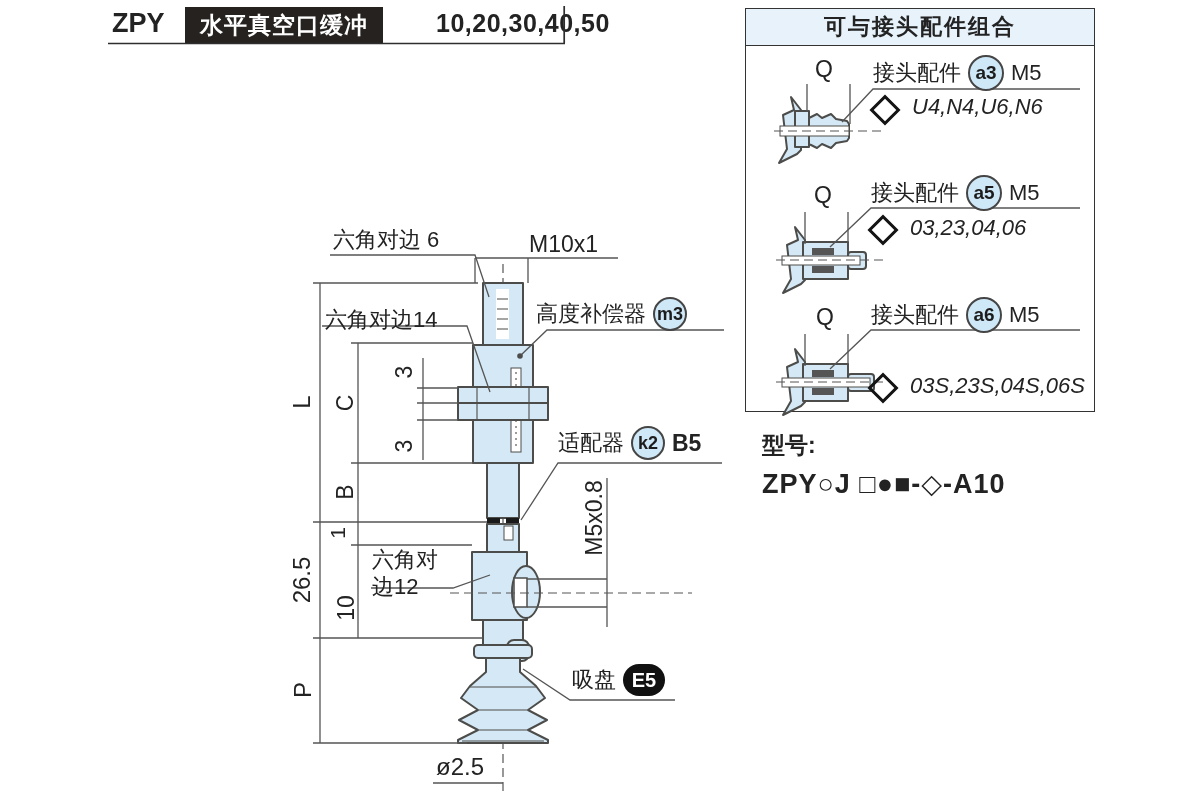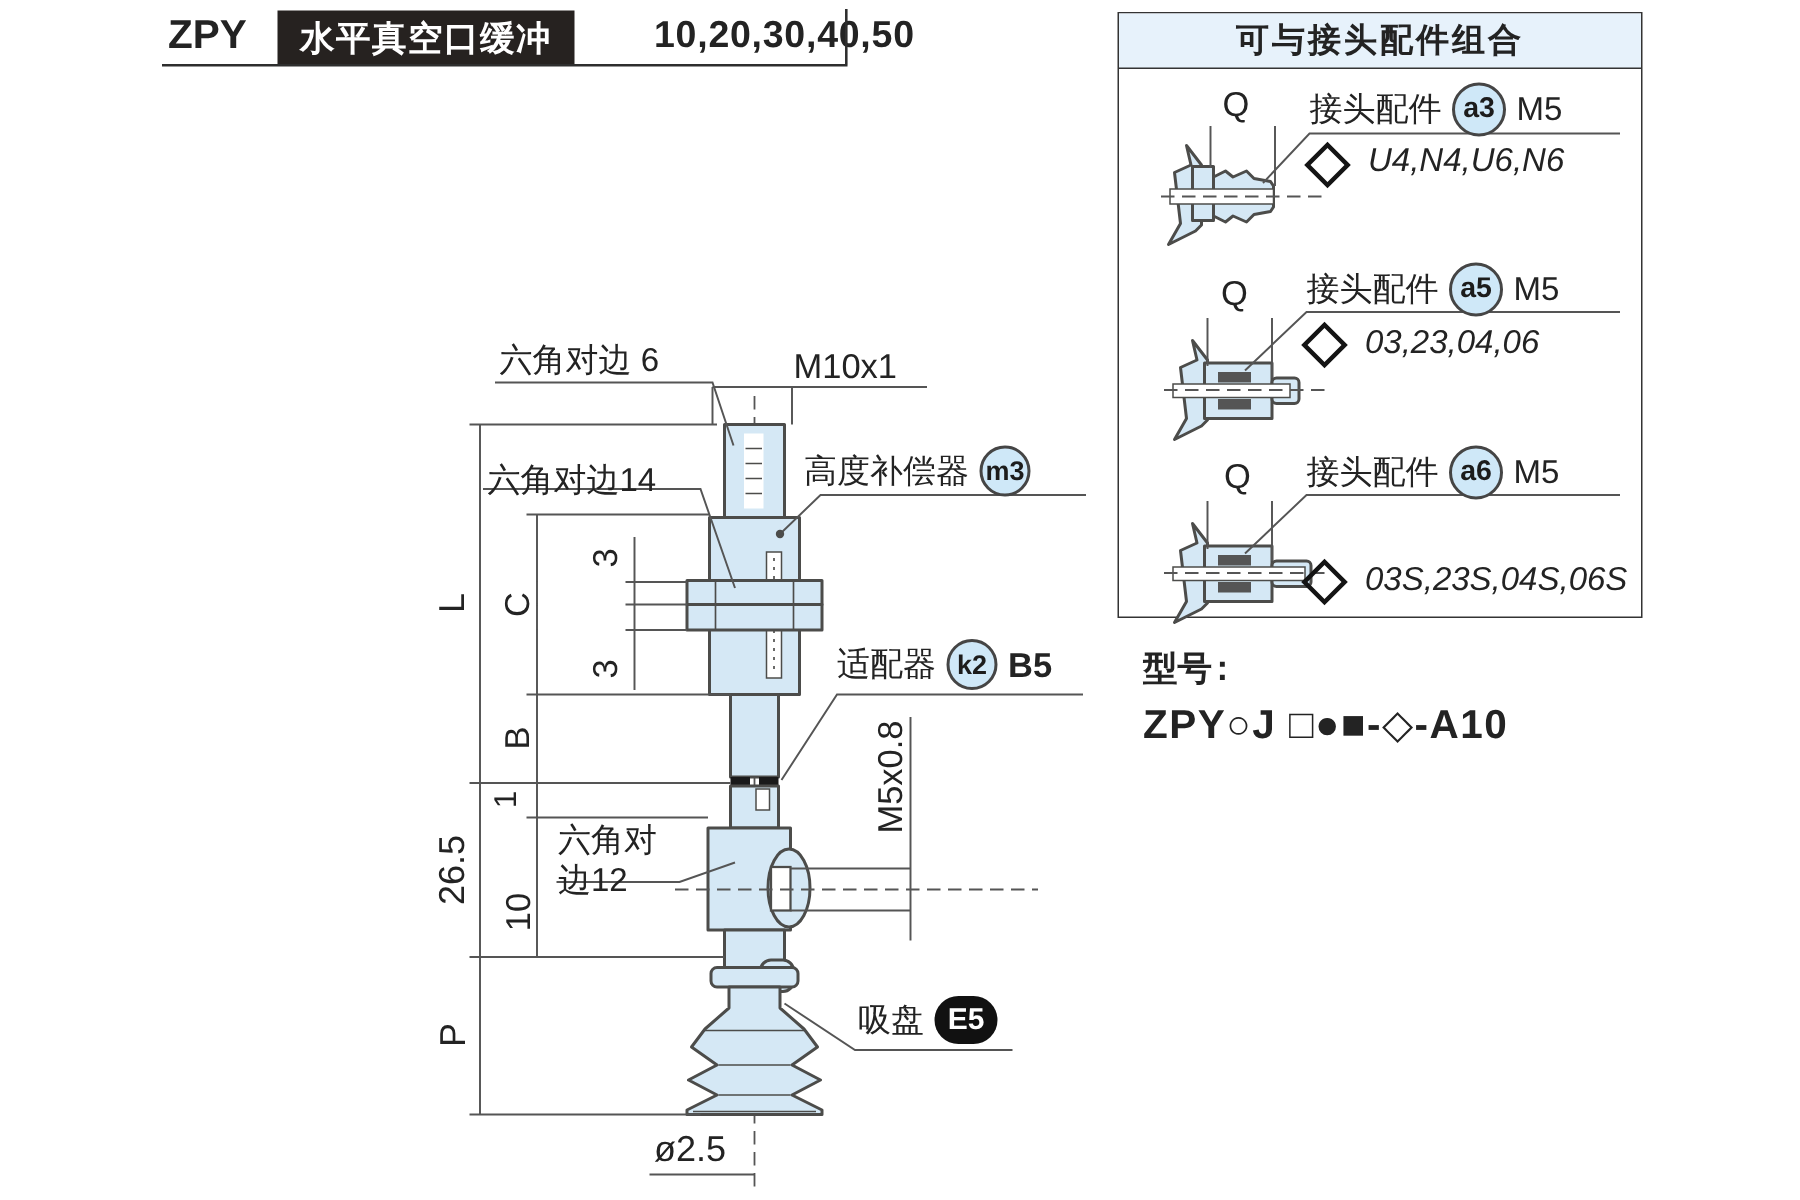--- a/index.html
+++ b/index.html
@@ -41,21 +41,21 @@
   .hdr-sizes{position:absolute;left:392px;top:9px;font-size:25px;font-weight:bold;letter-spacing:0.5px;margin-left:44px;}
   .panel{
     position:absolute;left:745px;top:8px;width:350px;height:404px;
     border:1.6px solid #333;box-sizing:border-box;background:#fff;
   }
   .panel-header{
     height:36px;background:#e7f2fb;border-bottom:1.6px solid #333;
     display:flex;align-items:center;justify-content:center;
     font-size:22px;font-weight:bold;letter-spacing:2px;
   }
-  .model-label{position:absolute;left:762px;top:430px;font-size:23px;font-weight:bold;font-family:Liberation Mono, monospace;}
+  .model-label{position:absolute;left:762px;top:430px;font-size:23px;font-weight:bold;}
   .model-line{position:absolute;left:762px;top:468px;font-size:27px;font-weight:bold;letter-spacing:1px;}
   .codes{font-size:22px;font-style:italic;}
   .qlbl{position:absolute;font-size:23px;}
   svg{position:absolute;left:0;top:0;}
   svg .part{fill:#d5e8f5;stroke:#4c4c4a;stroke-width:2;stroke-linejoin:round;}
   svg .thin{stroke:#4c4c4a;stroke-width:1.1;fill:none;}
   svg .dim{stroke:#555;stroke-width:1.3;fill:none;}
   svg .cl{stroke:#555;stroke-width:1.2;fill:none;stroke-dasharray:9 5;}
   svg .rule{stroke:#2e2e2e;stroke-width:1.7;fill:none;}
 </style>

